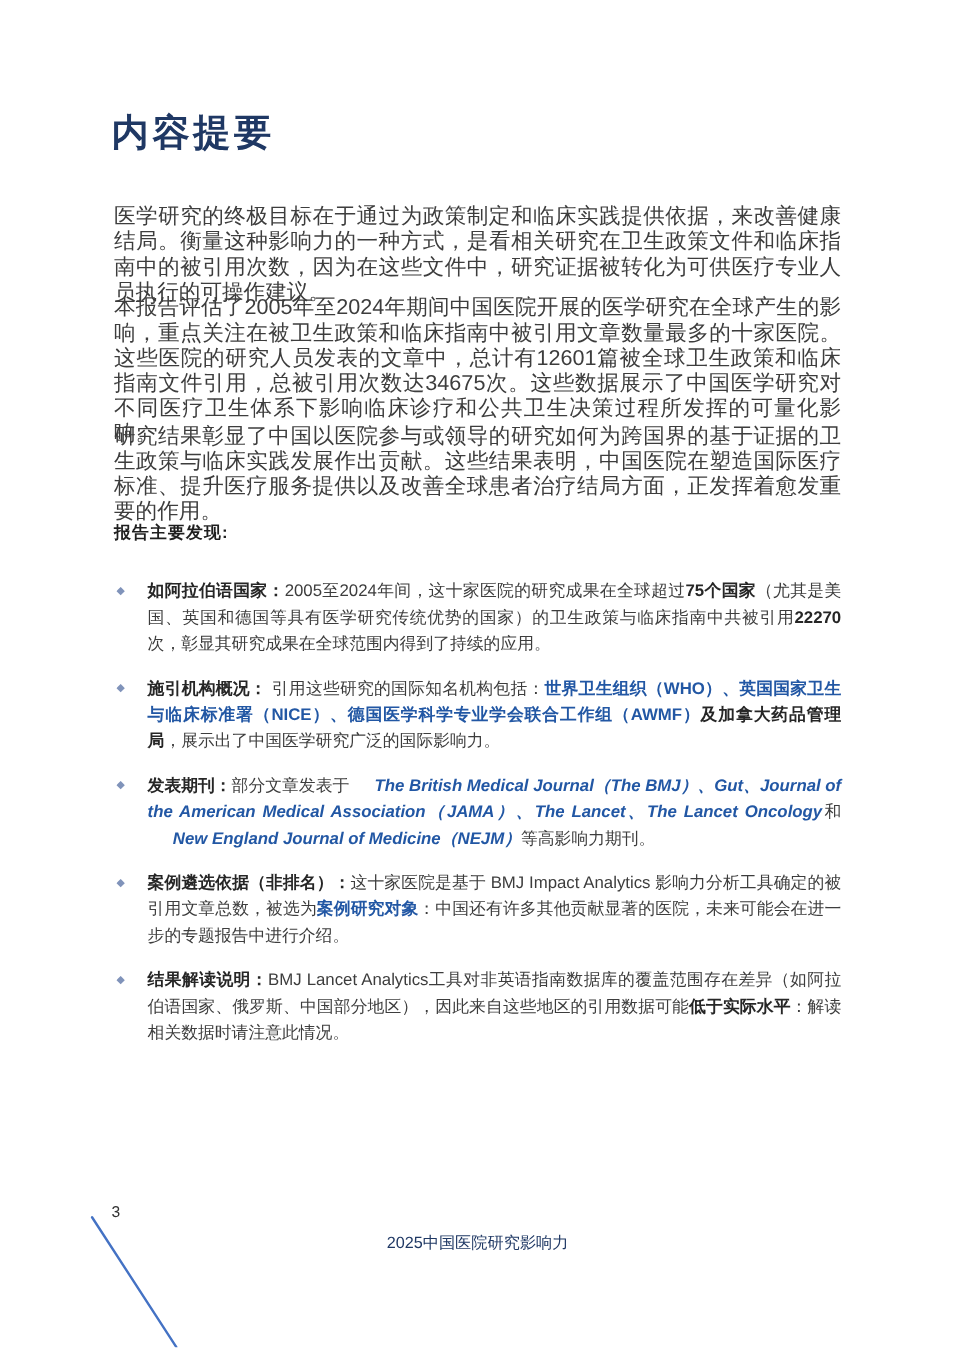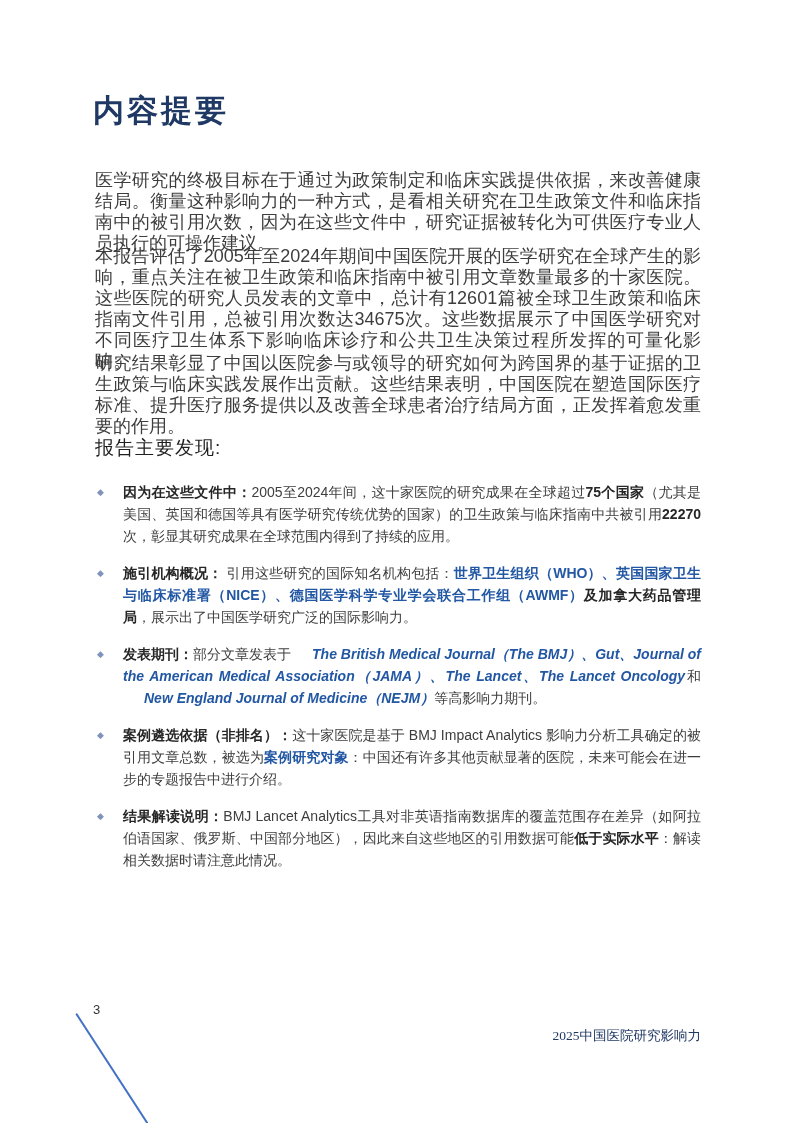--- a/index.html
+++ b/index.html
@@ -12,58 +12,58 @@
 
   .doc-title{position:absolute;left:93px;top:92px;margin:0;font-size:31px;line-height:38px;
     font-weight:700;letter-spacing:3px;color:var(--navy);}
 
   .para{position:absolute;left:95px;width:606px;margin:0;font-size:18px;line-height:21px;
     text-align:justify;color:var(--body);}
   .para-0{top:170px}
   .para-1{top:246px}
   .para-2{top:353px}
 
-  .findings-heading{position:absolute;left:95px;top:435px;margin:0;font-size:19px;
-    font-weight:400;color:var(--heading);letter-spacing:1px;}
+  .findings-heading{position:absolute;left:95px;top:435px;margin:0;font-size:14px;
+    font-weight:700;color:var(--heading);letter-spacing:1px;}
 
   .findings-list{position:absolute;left:95px;top:481px;width:606px;margin:0;padding:0;list-style:none;}
   .findings-list li{display:flex;margin-bottom:15px;}
   .marker{flex:0 0 26px;font-size:9px;line-height:22px;color:var(--diamond);padding-left:2px;}
   .content{flex:1;font-size:14px;line-height:22px;text-align:justify;color:var(--body);}
 
   .seg{white-space:pre-wrap;}
   .seg-label{font-weight:700;color:var(--bold-dark);}
   .seg-bold{font-weight:700;color:var(--bold-dark);margin-top:27px;}
   .seg-blue-bold{font-weight:700;color:var(--accent);}
   .seg-blue-bold-italic{font-weight:700;font-style:italic;color:var(--accent);margin-left:21px;}
 
   .page-number{position:absolute;left:93px;top:1002px;font-size:13px;color:#333333;}
   .diagonal-line{position:absolute;left:77px;top:1013px;width:131px;height:2px;
     background:var(--line);transform:rotate(57deg);transform-origin:0 0;border-radius:1px;}
-  .footer-text{position:absolute;left:95px;top:1027px;width:606px;text-align:right;
-    font-size:13.5px;color:var(--footer);font-family:Liberation Serif, serif;}
+  .footer-text{position:absolute;left:95px;top:1027px;width:606px;text-align:center;
+    font-size:13.5px;color:var(--footer);font-family:Liberation Sans, sans-serif;}
 </style>
 </head>
 <body>
 
 <div class="page">
   <h1 class="doc-title">内容提要</h1>
 
   <div id="paragraphs">
       <p class="para para-0"><span class="seg seg-normal">医学研究的终极目标在于通过为政策制定和临床实践提供依据，来改善健康结局。衡量这种影响力的一种方式，是看相关研究在卫生政策文件和临床指南中的被引用次数，因为在这些文件中，研究证据被转化为可供医疗专业人员执行的可操作建议。</span></p>
       <p class="para para-1"><span class="seg seg-normal">本报告评估了2005年至2024年期间中国医院开展的医学研究在全球产生的影响，重点关注在被卫生政策和临床指南中被引用文章数量最多的十家医院。这些医院的研究人员发表的文章中，总计有12601篇被全球卫生政策和临床指南文件引用，总被引用次数达34675次。这些数据展示了中国医学研究对不同医疗卫生体系下影响临床诊疗和公共卫生决策过程所发挥的可量化影响。</span></p>
       <p class="para para-2"><span class="seg seg-normal">研究结果彰显了中国以医院参与或领导的研究如何为跨国界的基于证据的卫生政策与临床实践发展作出贡献。这些结果表明，中国医院在塑造国际医疗标准、提升医疗服务提供以及改善全球患者治疗结局方面，正发挥着愈发重要的作用。</span></p>
     </div>
 
   <h2 class="findings-heading">报告主要发现:</h2>
 
   <ul class="findings-list" id="findings-list">
       <li>
         <span class="marker">◆</span>
-        <div class="content"><span class="seg seg-label">因为在这些文件中：</span><span class="seg seg-normal">2005至2024年间，这十家医院的研究成果在全球超过</span><span class="seg seg-bold">75个国家</span><span class="seg seg-normal">（尤其是美国、英国和德国等具有医学研究传统优势的国家）的卫生政策与临床指南中共被引用</span><span class="seg seg-bold">22270</span><span class="seg seg-normal">次，彰显其研究成果在全球范围内得到了持续的应用。</span></div>
+        <div class="content"><span class="seg seg-label">如阿拉伯语国家：</span><span class="seg seg-normal">2005至2024年间，这十家医院的研究成果在全球超过</span><span class="seg seg-bold">75个国家</span><span class="seg seg-normal">（尤其是美国、英国和德国等具有医学研究传统优势的国家）的卫生政策与临床指南中共被引用</span><span class="seg seg-bold">22270</span><span class="seg seg-normal">次，彰显其研究成果在全球范围内得到了持续的应用。</span></div>
       </li>
       <li>
         <span class="marker">◆</span>
         <div class="content"><span class="seg seg-label">施引机构概况：</span><span class="seg seg-normal"> 引用这些研究的国际知名机构包括：</span><span class="seg seg-blue-bold">世界卫生组织（WHO）、英国国家卫生与临床标准署（NICE）、德国医学科学专业学会联合工作组（AWMF）</span><span class="seg seg-bold">及加拿大药品管理局</span><span class="seg seg-normal">，展示出了中国医学研究广泛的国际影响力。</span></div>
       </li>
       <li>
         <span class="marker">◆</span>
         <div class="content"><span class="seg seg-label">发表期刊：</span><span class="seg seg-normal">部分文章发表于</span><span class="seg seg-blue-bold-italic">The British Medical Journal（The BMJ）、Gut、Journal of the American Medical Association（JAMA）、The Lancet、The Lancet Oncology</span><span class="seg seg-normal">和</span><span class="seg seg-blue-bold-italic">New England Journal of Medicine（NEJM）</span><span class="seg seg-normal">等高影响力期刊。</span></div>
       </li>
       <li>

